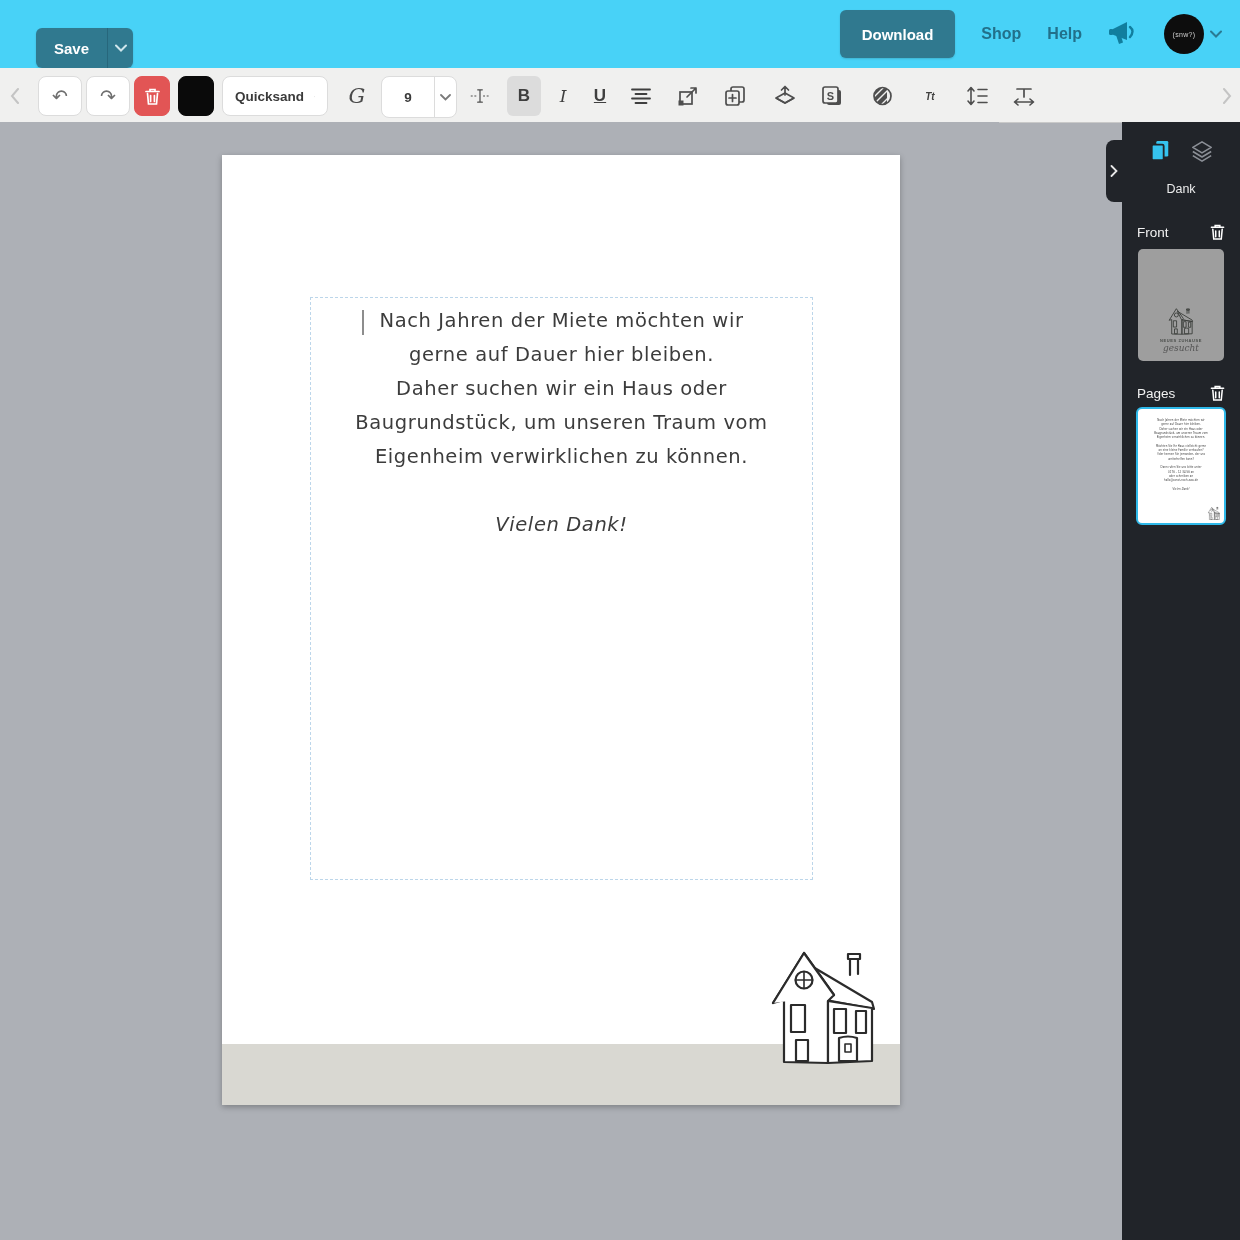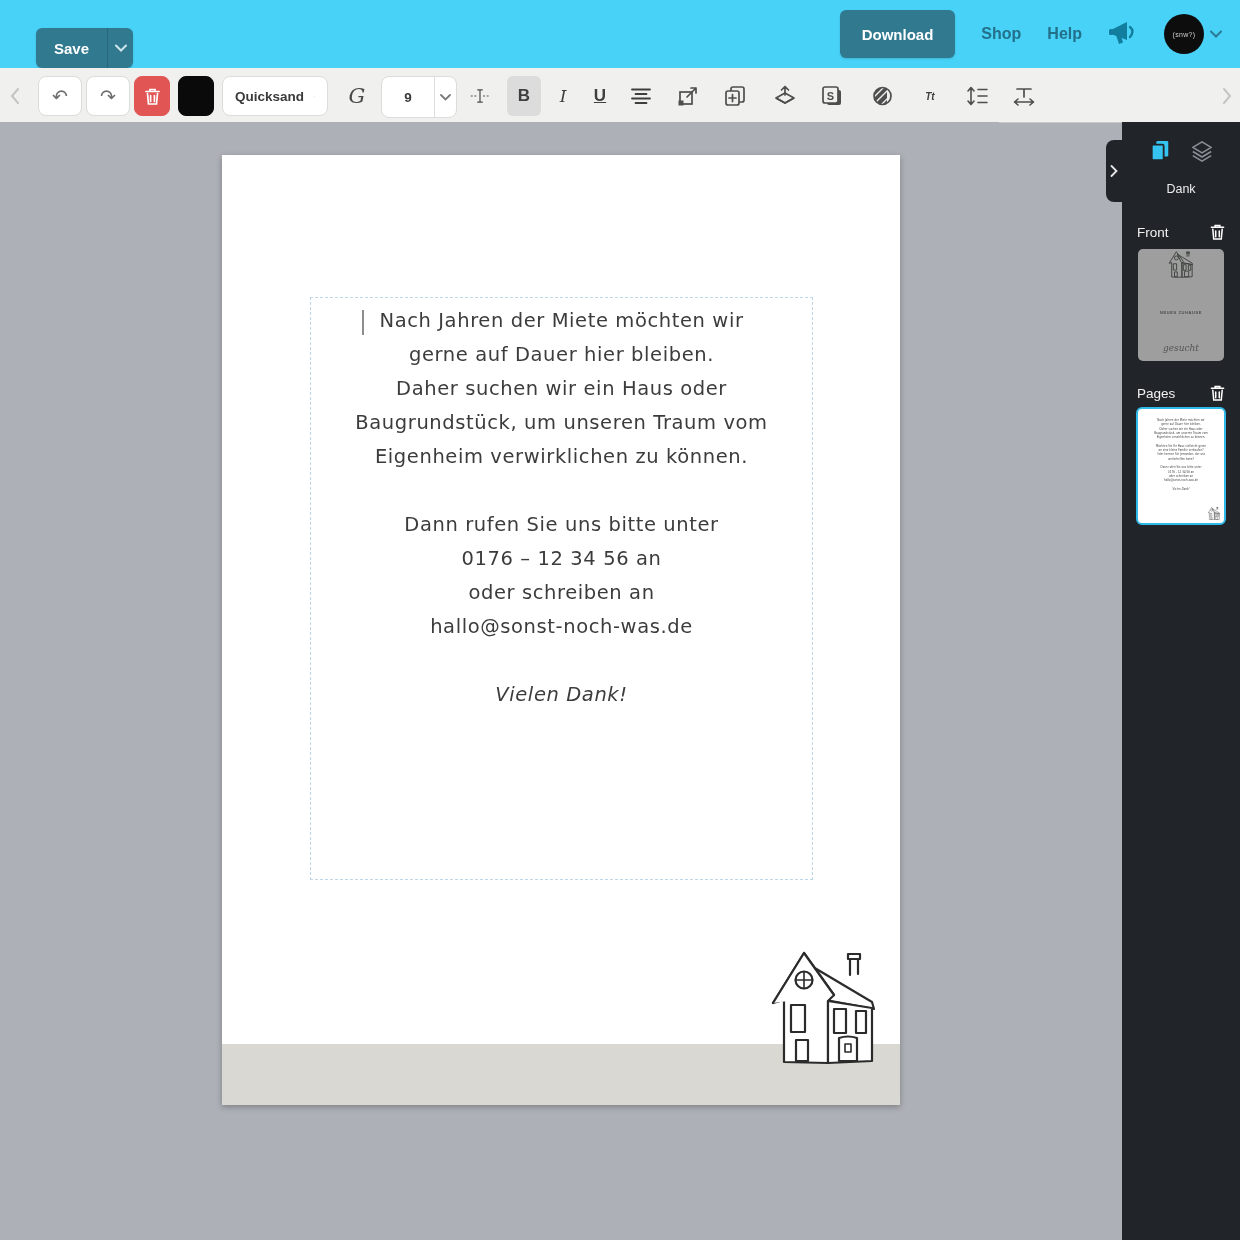--- a/index.html
+++ b/index.html
@@ -66,21 +66,21 @@
                 color:#e8e8e8;cursor:pointer;}
   .panel-tabs{display:flex;justify-content:center;gap:20px;padding-top:18px;}
   .panel-tab{width:22px;height:22px;cursor:pointer;}
   .panel-title{text-align:center;color:#ececec;font-size:12.5px;margin-top:20px;}
   .page-row{width:88px;margin:0 auto;display:flex;justify-content:space-between;
             align-items:center;color:#f2f2f2;font-size:13.5px;}
   .row-front{margin-top:28px;}
   .row-back{margin-top:24px;}
   .trash-mini{width:15px;height:16px;cursor:pointer;}
   .thumb-front{width:86px;height:112px;margin:9px auto 0;background:#9e9e9e;border-radius:5px;
-               display:flex;flex-direction:column;align-items:center;justify-content:space-between;cursor:pointer;}
+               display:flex;flex-direction:column;align-items:center;justify-content:flex-end;cursor:pointer;}
   .front-caps{font-size:8px;letter-spacing:1.2px;color:#4a4d4a;font-weight:bold;
               transform:scale(.5);transform-origin:center;white-space:nowrap;}
   .front-script{font-family:"DejaVu Serif",serif;font-style:italic;font-size:15px;color:#555;
                 transform:scale(.6);transform-origin:center top;margin-top:-2px;}
   .thumb-back{width:86px;height:114px;margin:6px auto 0;background:#fff;border:2px solid #2fb9e9;
               border-radius:6px;overflow:hidden;cursor:pointer;position:relative;}
   .mini-scale{width:678px;transform:scale(0.127);transform-origin:0 0;position:relative;height:900px;}
   .mini-scale .para{font-size:20px;}
   .mini-text{padding-top:70px;width:520px;margin:0 auto;}
   .mini-house{position:absolute;right:30px;bottom:24px;}
@@ -254,24 +254,20 @@
     <div class="card">
       <div class="card-strip"></div>
 
       <div class="text-box">
         <div class="caret-bar"></div>
         <p class="para">Nach Jahren der Miete möchten wir
 gerne auf Dauer hier bleiben.
 Daher suchen wir ein Haus oder
 Baugrundstück, um unseren Traum vom
 Eigenheim verwirklichen zu können.</p>
-        <p class="para">Dann rufen Sie uns bitte unter
-0176 – 12 34 56 an
-oder schreiben an
-hallo@sonst-noch-was.de</p>
         <p class="para para-thanks">Vielen Dank!</p>
       </div>
 
       <svg class="house-svg" width="112" height="122" viewBox="0 0 112 122" fill="none" stroke="#2b2b2b" stroke-width="2.2" stroke-linejoin="round" stroke-linecap="round">
 
         <path d="M82 30 V13 h8 V29" fill="#fff"></path>
         <rect x="80" y="9" width="12" height="5" fill="#fff"></rect>
 
         <path d="M40 19 L104 57 L106 64 L58 55 Z" fill="#fff"></path>
 

